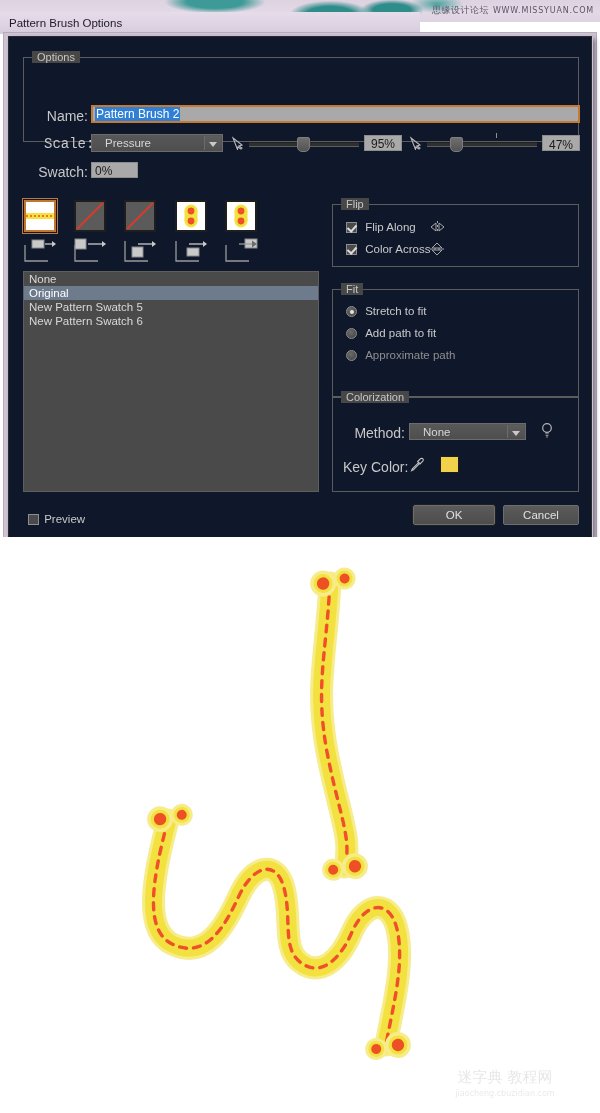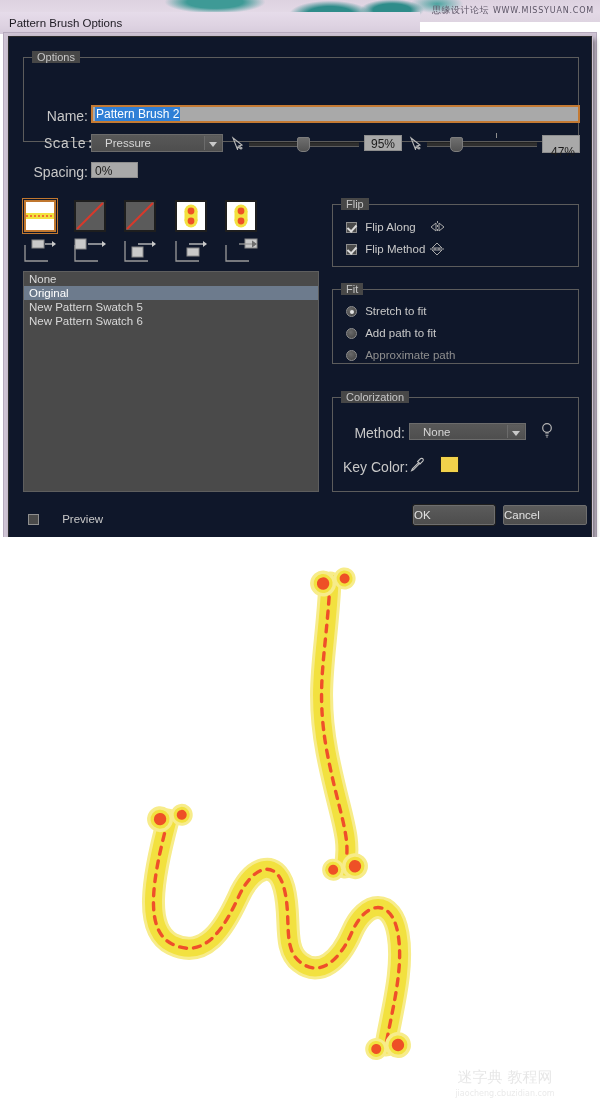--- a/index.html
+++ b/index.html
@@ -171,21 +171,21 @@
   #keycolor{
     position:absolute;width:19px;height:17px;
     background:#f2d24b;border:1px solid #1c1c1c;box-sizing:border-box;
   }
 
   
   .btn{
     position:absolute;height:20px;
     background:linear-gradient(180deg,#5b5b5b 0%,#4d4d4d 100%);
     border:1px solid #6e6e6e;box-sizing:border-box;border-radius:2px;
-    color:#e0e0e0;font-size:11.5px;line-height:18px;
+    color:#e0e0e0;font-size:11.5px;line-height:18px;text-align:center;
   }
   .btn.default{box-shadow:0 0 0 1px #1f1f1f;}
 
   
   #artwork{position:absolute;left:0;top:537px;width:600px;height:576px;background:#fff;}
 </style>
 </head>
 <body>
 
 <div id="backdrop">
@@ -226,23 +226,23 @@
     <div class="slider-track" style="left:240px;top:105px;width:110px;"></div>
     <div class="slider-thumb" style="left:288px;top:100px;"></div>
     <div class="txt" style="position:absolute;left:355px;top:98px;width:38px;height:16px;text-align:center;padding:0;">95%</div>
 
     <svg class="pen-icon" style="left:400px;top:99px;" viewBox="0 0 15 14">
       <path d="M2 2 L11 9 L8 10 L11 12 L10 13 L7 11 L6.5 13.5 Z" fill="none" stroke="#b9b9b9" stroke-width="1.1"></path>
     </svg>
     <div class="slider-track" style="left:418px;top:105px;width:110px;"></div>
     <div class="slider-thumb" style="left:441px;top:100px;"></div>
     <div class="tick" style="left:487px;top:96px;"></div>
-    <div class="txt" style="position:absolute;left:533px;top:98px;width:38px;height:16px;text-align:center;padding:8px;">47%</div>
-
-    <div class="lbl" style="position:absolute;left:22px;top:127px;width:57px;text-align:right;">Spacing:</div>
+    <div class="txt" style="position:absolute;left:533px;top:98px;width:38px;height:16px;text-align:center;padding:1px;">47%</div>
+
+    <div class="lbl" style="position:absolute;left:22px;top:127px;width:57px;text-align:right;">Swatch:</div>
     <div class="txt" style="position:absolute;left:82px;top:125px;width:47px;height:16px;padding-left:3px;">0%</div>
 
     <div class="tile active" style="left:15px;top:163px;">
       <svg width="28" height="28" viewBox="0 0 28 28">
         <rect x="0" y="0" width="28" height="28" fill="#ffffff"></rect>
         <rect x="0" y="11" width="28" height="6" fill="#f2e13f"></rect>
         <line x1="0" y1="14" x2="28" y2="14" stroke="#ef4f2a" stroke-width="1.4" stroke-dasharray="2 2"></line>
       </svg>
     </div>
     <svg class="tile-slot" style="left:15px;top:200px;" viewBox="0 0 38 26">
@@ -326,29 +326,29 @@
       <span class="cbox checked"></span>
       <span style="margin-left:5px;">Flip Along</span>
     </div>
     <svg style="position:absolute;left:420px;top:183px;width:17px;height:14px;" viewBox="0 0 17 14">
       <path d="M8.5 1 L8.5 13" stroke="#a9a9a9" stroke-width="1" stroke-dasharray="2 2"></path>
       <path d="M7 3 L2 7 L7 11 Z" fill="none" stroke="#a9a9a9" stroke-width="1"></path>
       <path d="M10 3 L15 7 L10 11 Z" fill="none" stroke="#a9a9a9" stroke-width="1"></path>
     </svg>
     <div class="optrow" style="left:337px;top:206px;">
       <span class="cbox checked"></span>
-      <span style="margin-left:5px;">Flip Method</span>
+      <span style="margin-left:5px;">Color Across</span>
     </div>
     <svg style="position:absolute;left:420px;top:205px;width:17px;height:14px;" viewBox="0 0 17 14">
       <path d="M1 7 L16 7" stroke="#a9a9a9" stroke-width="1" stroke-dasharray="2 2"></path>
       <path d="M3 6 L8 1 L13 6 Z" fill="none" stroke="#a9a9a9" stroke-width="1"></path>
       <path d="M3 8 L8 13 L13 8 Z" fill="none" stroke="#a9a9a9" stroke-width="1"></path>
     </svg>
 
-    <div class="group" style="left:323px;top:252px;width:247px;height:75px;">
+    <div class="group" style="left:323px;top:252px;width:247px;height:108px;">
       <span class="legend">Fit</span>
     </div>
     <div class="optrow" style="left:337px;top:268px;">
       <span class="radio on"></span>
       <span style="margin-left:5px;">Stretch to fit</span>
     </div>
     <div class="optrow" style="left:337px;top:290px;">
       <span class="radio"></span>
       <span style="margin-left:5px;">Add path to fit</span>
     </div>
@@ -372,24 +372,24 @@
 
     <div class="lbl" style="position:absolute;left:334px;top:422px;">Key Color:</div>
     <svg style="position:absolute;left:400px;top:419px;width:16px;height:16px;" viewBox="0 0 16 16">
       <path d="M12.6 2.2 a1.7 1.7 0 0 1 1.2 2.9 L11 8 L8.6 5.6 L11.4 2.8 Z" fill="none" stroke="#c2c2c2" stroke-width="1.1"></path>
       <path d="M9.6 6.6 L3.4 12.8 L2.6 14.6 L4.4 13.8 L10.6 7.6 Z" fill="none" stroke="#c2c2c2" stroke-width="1.1"></path>
     </svg>
     <div id="keycolor" style="left:431px;top:419px;"></div>
 
     <div class="optrow" style="left:19px;top:476px;">
       <span class="cbox"></span>
-      <span style="margin-left:20px;">Preview</span>
+      <span style="margin-left:2px;">Preview</span>
     </div>
     <div class="btn default" style="left:404px;top:468px;width:82px;">OK</div>
-    <div class="btn" style="left:494px;top:468px;width:84px;">Cancel</div>
+    <div class="btn" style="left:494px;top:468px;width:76px;">Cancel</div>
 
   </div>
 </div>
 
 <div id="artwork">
   <svg width="600" height="576" viewBox="0 0 600 576">
     <defs>
       <g id="caps">
         <circle cx="-11" cy="0" r="13" fill="#f7ec8a"></circle>
         <circle cx="11" cy="-2" r="11" fill="#f7ec8a"></circle>

